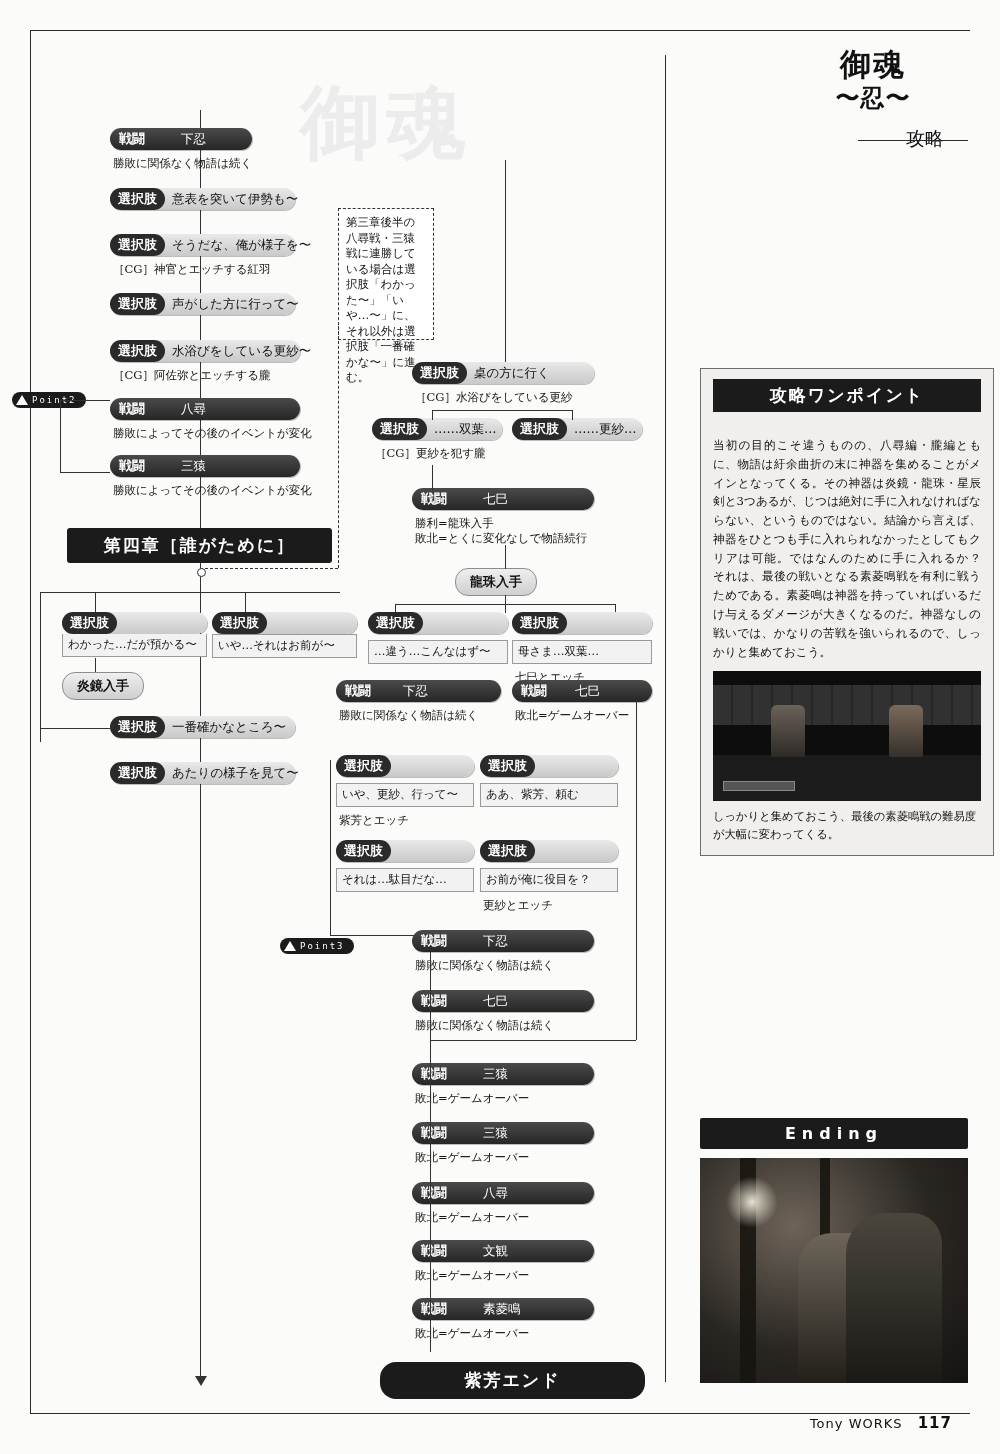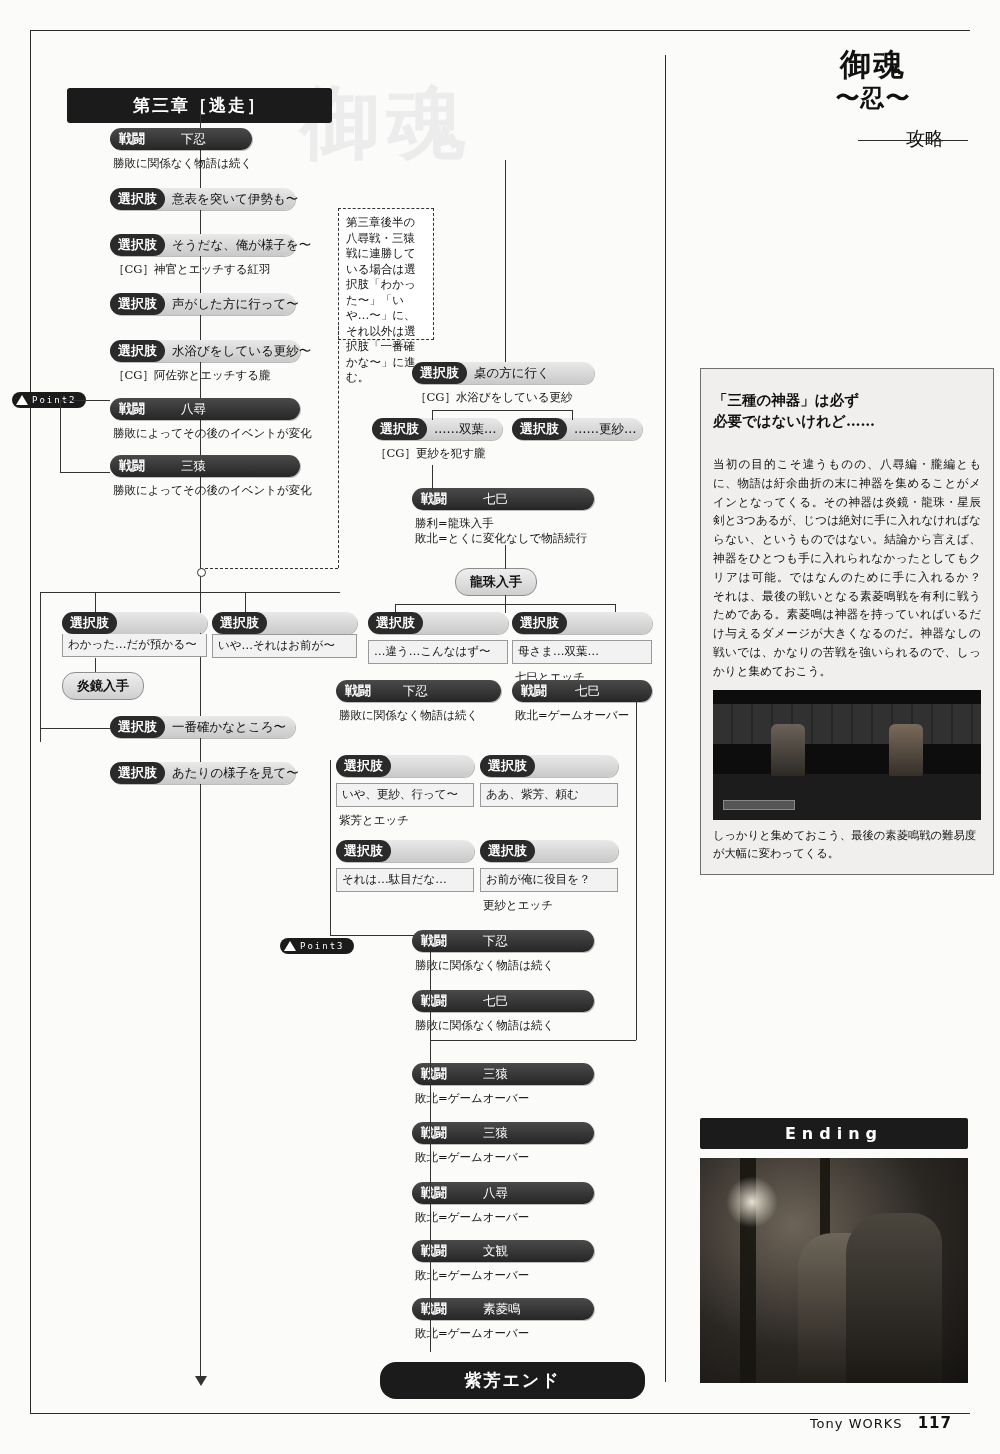--- a/index.html
+++ b/index.html
@@ -125,21 +125,20 @@
 
   <div class="bgghost">御魂</div>
 
   <div class="logo">
     <div class="jp">御魂</div>
     <div class="sub">〜忍〜</div>
     <div class="kouryaku">攻略</div>
     <div class="rule"></div>
   </div>
 
-  <div class="chapter" style="left:67px;top:88px;width:265px;">第三章［逃走］</div>
 
   <div class="ln lnv" style="left:200px;top:110px;height:1270px;"></div>
   <div class="arrow" style="left:195px;top:1376px;"></div>
 
   <div class="node" style="left:110px;top:128px;">
     <div class="cap">
       <span class="tag">戦闘</span>
       <span class="txt" style="padding-left:28px;">下忍</span>
     </div>
     <div class="desc">勝敗に関係なく物語は続く</div>
@@ -241,20 +240,21 @@
   </div>
 
   <div class="ln lnh" style="left:432px;top:410px;width:140px;"></div>
   <div class="ln lnv" style="left:432px;top:410px;height:10px;"></div>
   <div class="ln lnv" style="left:572px;top:410px;height:10px;"></div>
   <div class="ln lnv" style="left:432px;top:465px;height:25px;"></div>
 
   <div class="pill" style="left:455px;top:568px;">龍珠入手</div>
   <div class="ln lnv" style="left:505px;top:545px;height:24px;"></div>
 
+  <div class="chapter" style="left:67px;top:528px;width:265px;">第四章［誰がために］</div>
 
   <div class="dot" style="left:197px;top:568px;"></div>
 
   <div class="ln lnh" style="left:40px;top:592px;width:300px;"></div>
   <div class="ln lnv" style="left:40px;top:592px;height:150px;"></div>
   <div class="ln lnv" style="left:95px;top:592px;height:20px;"></div>
   <div class="ln lnv" style="left:245px;top:592px;height:20px;"></div>
 
   <div class="node" style="left:62px;top:612px;">
     <div class="cap light" style="width:135px;">
@@ -418,22 +418,21 @@
       <span class="txt" style="padding-left:28px;">素菱鳴</span>
     </div>
     <div class="desc">敗北=ゲームオーバー</div>
   </div>
 
   <div class="ln lnv" style="left:430px;top:952px;height:400px;"></div>
 
   <div class="endpill" style="left:365px;top:1362px;width:265px;margin-left:15px;">紫芳エンド</div>
 
   <div class="tipbox">
-    <div class="tiptitle" style="white-space:pre-line;">「三種の神器」は必ず
-必要ではないけれど……</div>
+    <div class="tiphead">攻略ワンポイント</div>
     <div class="tipbody">当初の目的こそ違うものの、八尋編・朧編ともに、物語は紆余曲折の末に神器を集めることがメインとなってくる。その神器は炎鏡・龍珠・星辰剣と3つあるが、じつは絶対に手に入れなければならない、というものではない。結論から言えば、神器をひとつも手に入れられなかったとしてもクリアは可能。ではなんのために手に入れるか？　それは、最後の戦いとなる素菱鳴戦を有利に戦うためである。素菱鳴は神器を持っていればいるだけ与えるダメージが大きくなるのだ。神器なしの戦いでは、かなりの苦戦を強いられるので、しっかりと集めておこう。</div>
     <div class="shot">
       <div class="wall"></div>
       <div class="floor"></div>
       <div class="fig a"></div>
       <div class="fig b"></div>
       <div class="bar"></div>
     </div>
     <div class="shotcap">しっかりと集めておこう、最後の素菱鳴戦の難易度が大幅に変わってくる。</div>
   </div>

